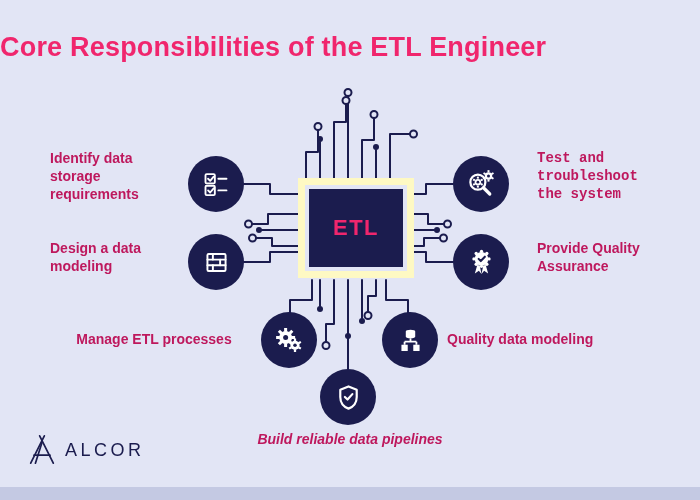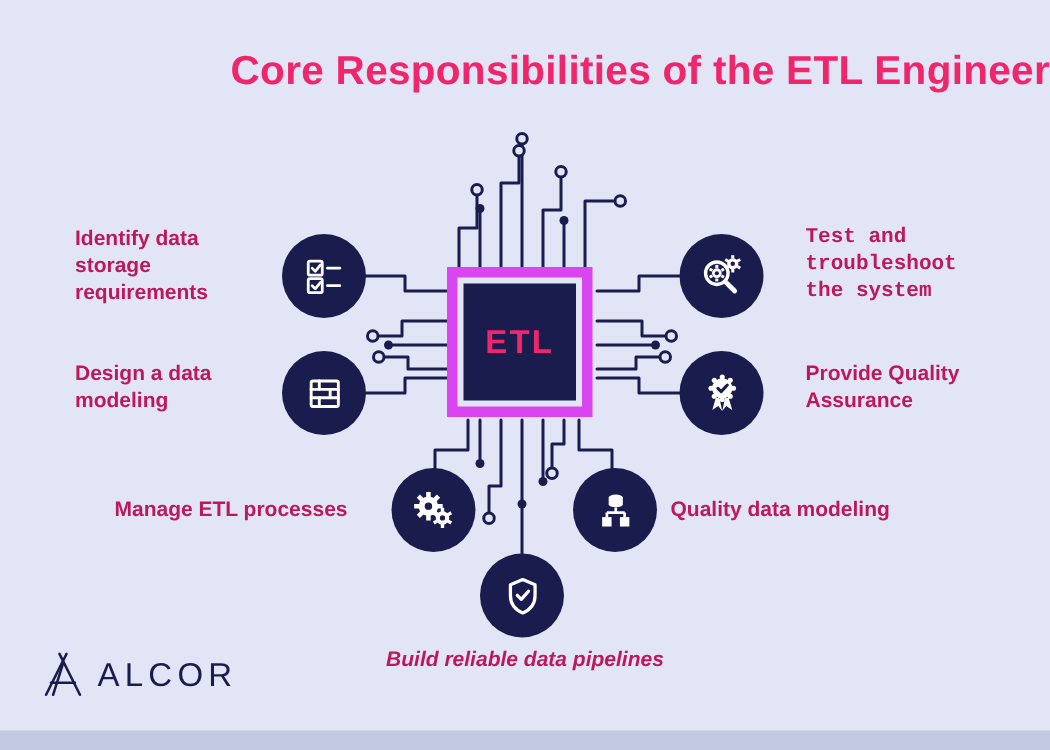--- a/index.html
+++ b/index.html
@@ -1,21 +1,21 @@
 <!DOCTYPE html>
 <html><head>
 <meta charset="utf-8">
 <style>
   html,body{margin:0;padding:0;}
   body{width:700px;height:500px;overflow:hidden;font-family:"Liberation Sans",sans-serif;}
   .canvas{position:relative;width:700px;height:500px;background:#e2e5f5;overflow:hidden;}
-  .title{position:absolute;top:32px;left:0;width:100%;text-align:right;margin:0;
+  .title{position:absolute;top:32px;left:0;width:100%;text-align:left;margin:0;
          color:#f0266d;font-size:27px;font-weight:bold;letter-spacing:.2px;}
   .circuit{position:absolute;left:0;top:0;z-index:1;}
-  .chip{position:absolute;left:298px;top:178px;width:97px;height:100px;background:#d946ef;z-index:2;}
+  .chip{position:absolute;left:298px;top:178px;width:116px;height:100px;background:#fef9c3;z-index:2;}
   .chip-gap{position:absolute;inset:7px;background:#e2e5f5;}
   .chip-core{position:absolute;inset:11px;background:#1b1c4e;display:flex;align-items:center;justify-content:center;}
   .chip-core span{color:#f0266d;font-size:22px;font-weight:bold;letter-spacing:1.5px;}
   .node{position:absolute;width:56px;height:56px;border-radius:50%;background:#1b1c4e;
         display:flex;align-items:center;justify-content:center;z-index:3;}
   .node-identify{left:188px;top:156px;}
   .node-design{left:188px;top:234px;}
   .node-manage{left:261px;top:312px;}
   .node-build{left:320px;top:369px;}
   .node-perform{left:382px;top:312px;}
@@ -23,21 +23,21 @@
   .node-test{left:453px;top:156px;}
   .label{position:absolute;color:#be185d;font-weight:bold;font-size:14px;line-height:1.28;z-index:3;}
   .lbl-identify{left:50px;top:150px;width:118px;}
   .lbl-design{left:50px;top:240px;width:112px;}
   .lbl-manage{left:58px;top:331px;width:192px;text-align:center;}
   .lbl-build{left:0;top:431px;width:700px;text-align:center;font-style:italic;}
   .lbl-perform{left:447px;top:331px;width:220px;}
   .lbl-quality{left:537px;top:240px;width:125px;}
   .lbl-test{left:537px;top:150px;width:132px;font-family:Liberation Mono, monospace;}
   .logo{position:absolute;left:26px;top:434px;display:flex;align-items:center;gap:7px;z-index:3;color:#1b1c4e;}
-  .logo-text{font-size:22px;letter-spacing:3.5px;font-weight:500;}
+  .logo-text{font-size:18px;letter-spacing:3.5px;font-weight:500;}
   .footer-band{position:absolute;left:0;bottom:0;width:700px;height:13px;background:#c4c9e3;z-index:4;}
   .tr{stroke:#1b1c4e;stroke-width:2;fill:none;stroke-linecap:round;stroke-linejoin:round;}
   .dot-f{fill:#1b1c4e;}
   .dot-h{fill:#e2e5f5;stroke:#1b1c4e;stroke-width:2;}
 </style>
 </head>
 <body>
 
 <div class="canvas">
 

